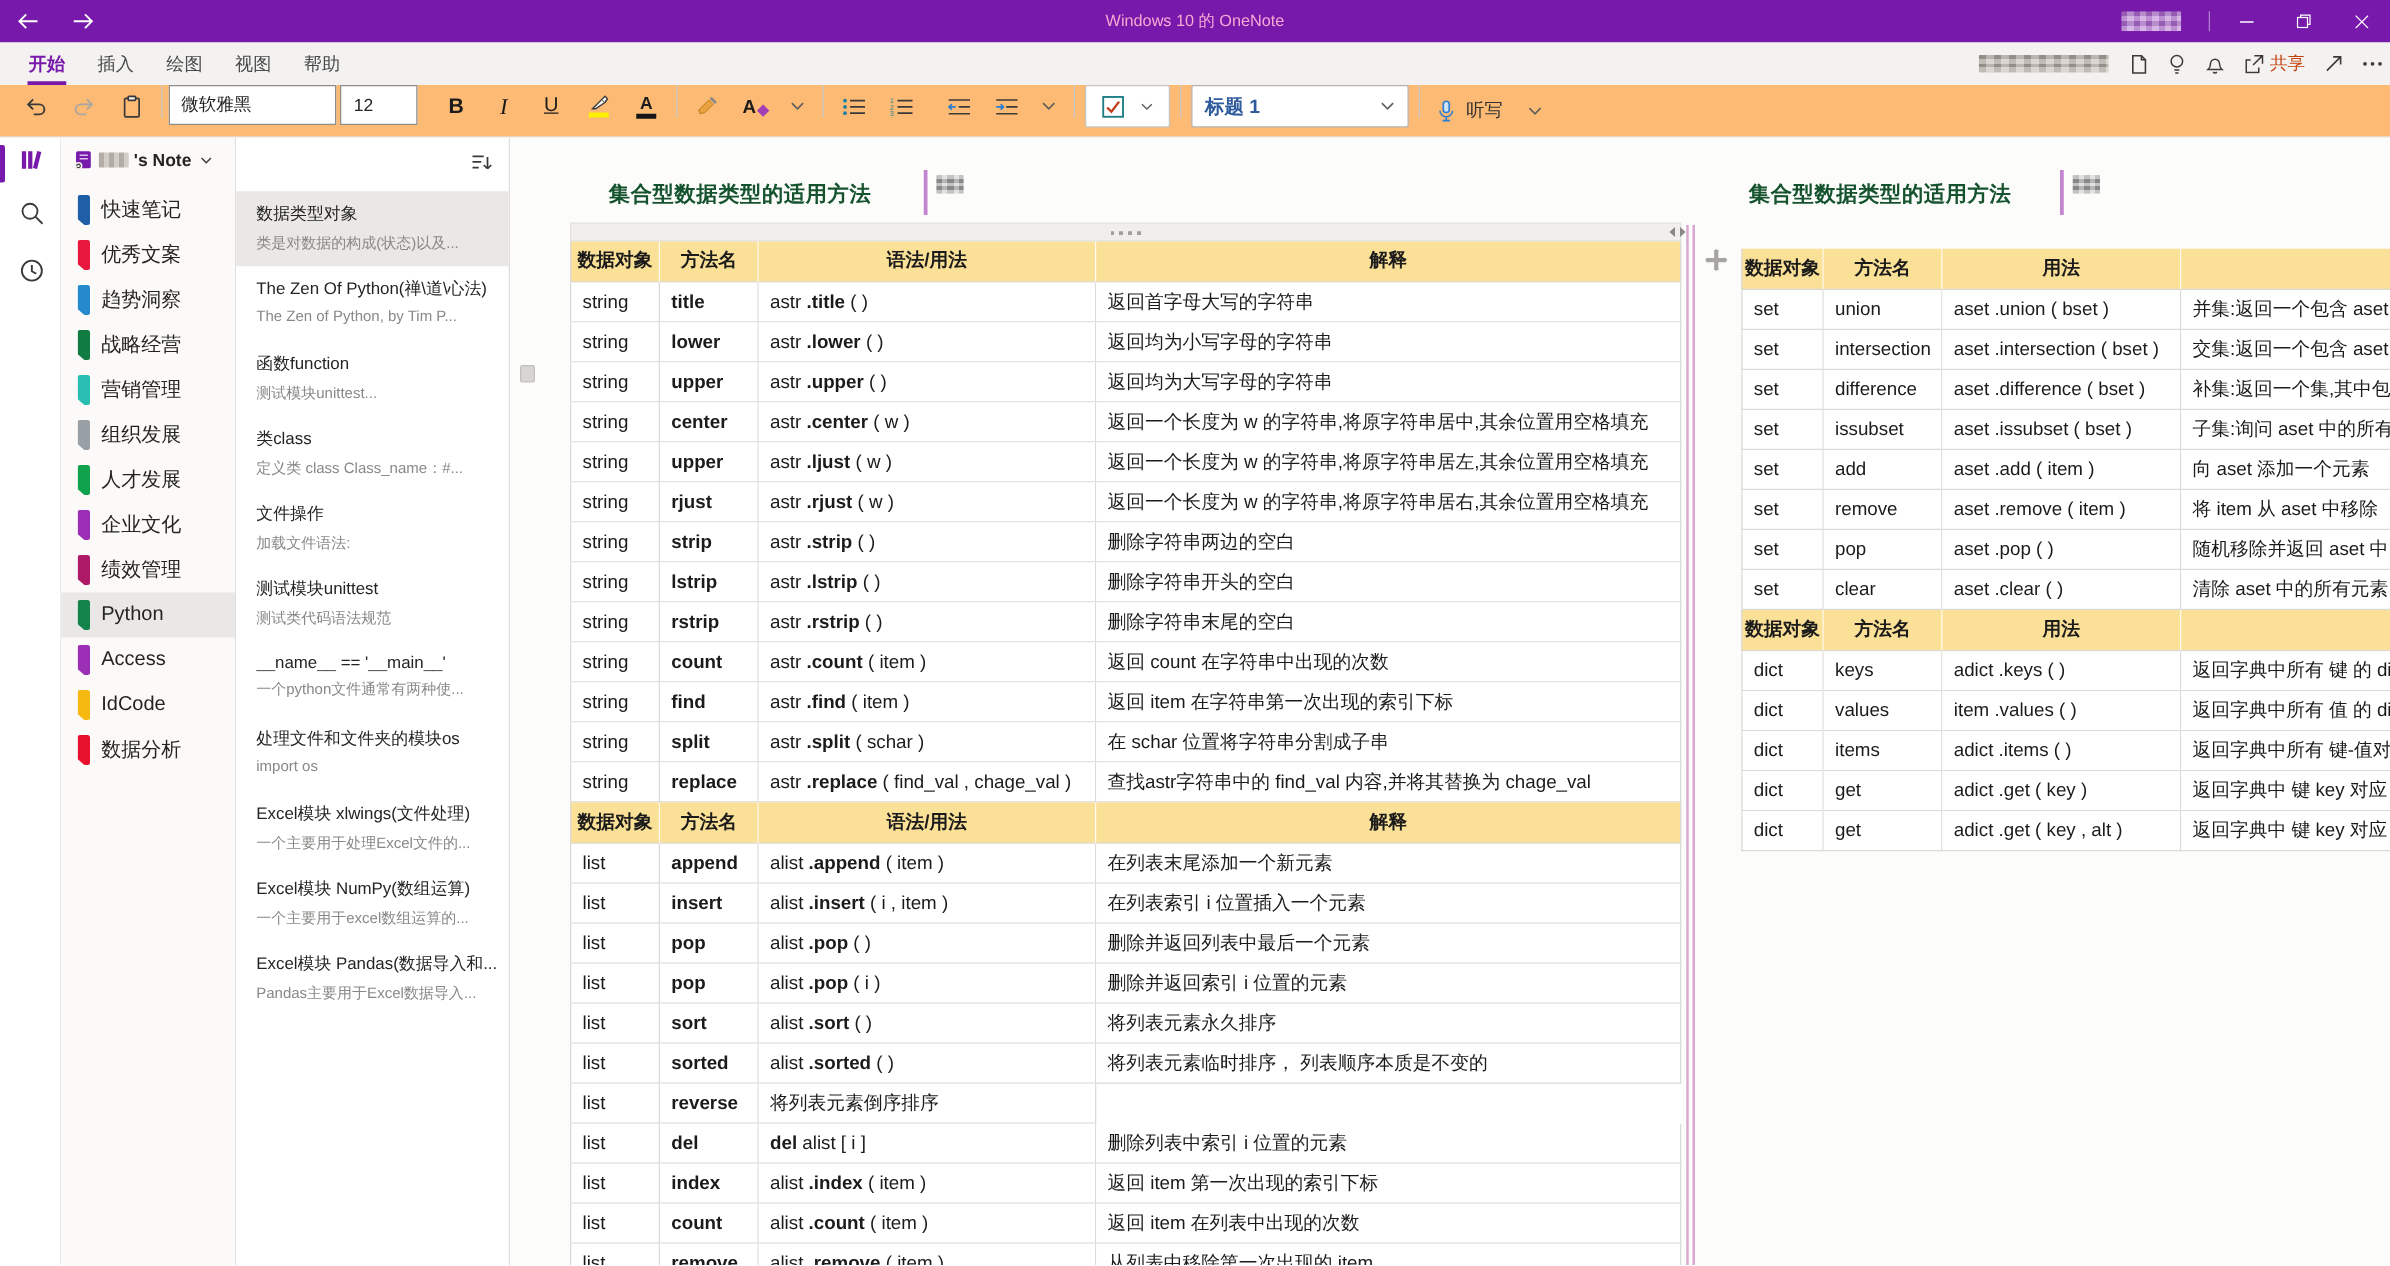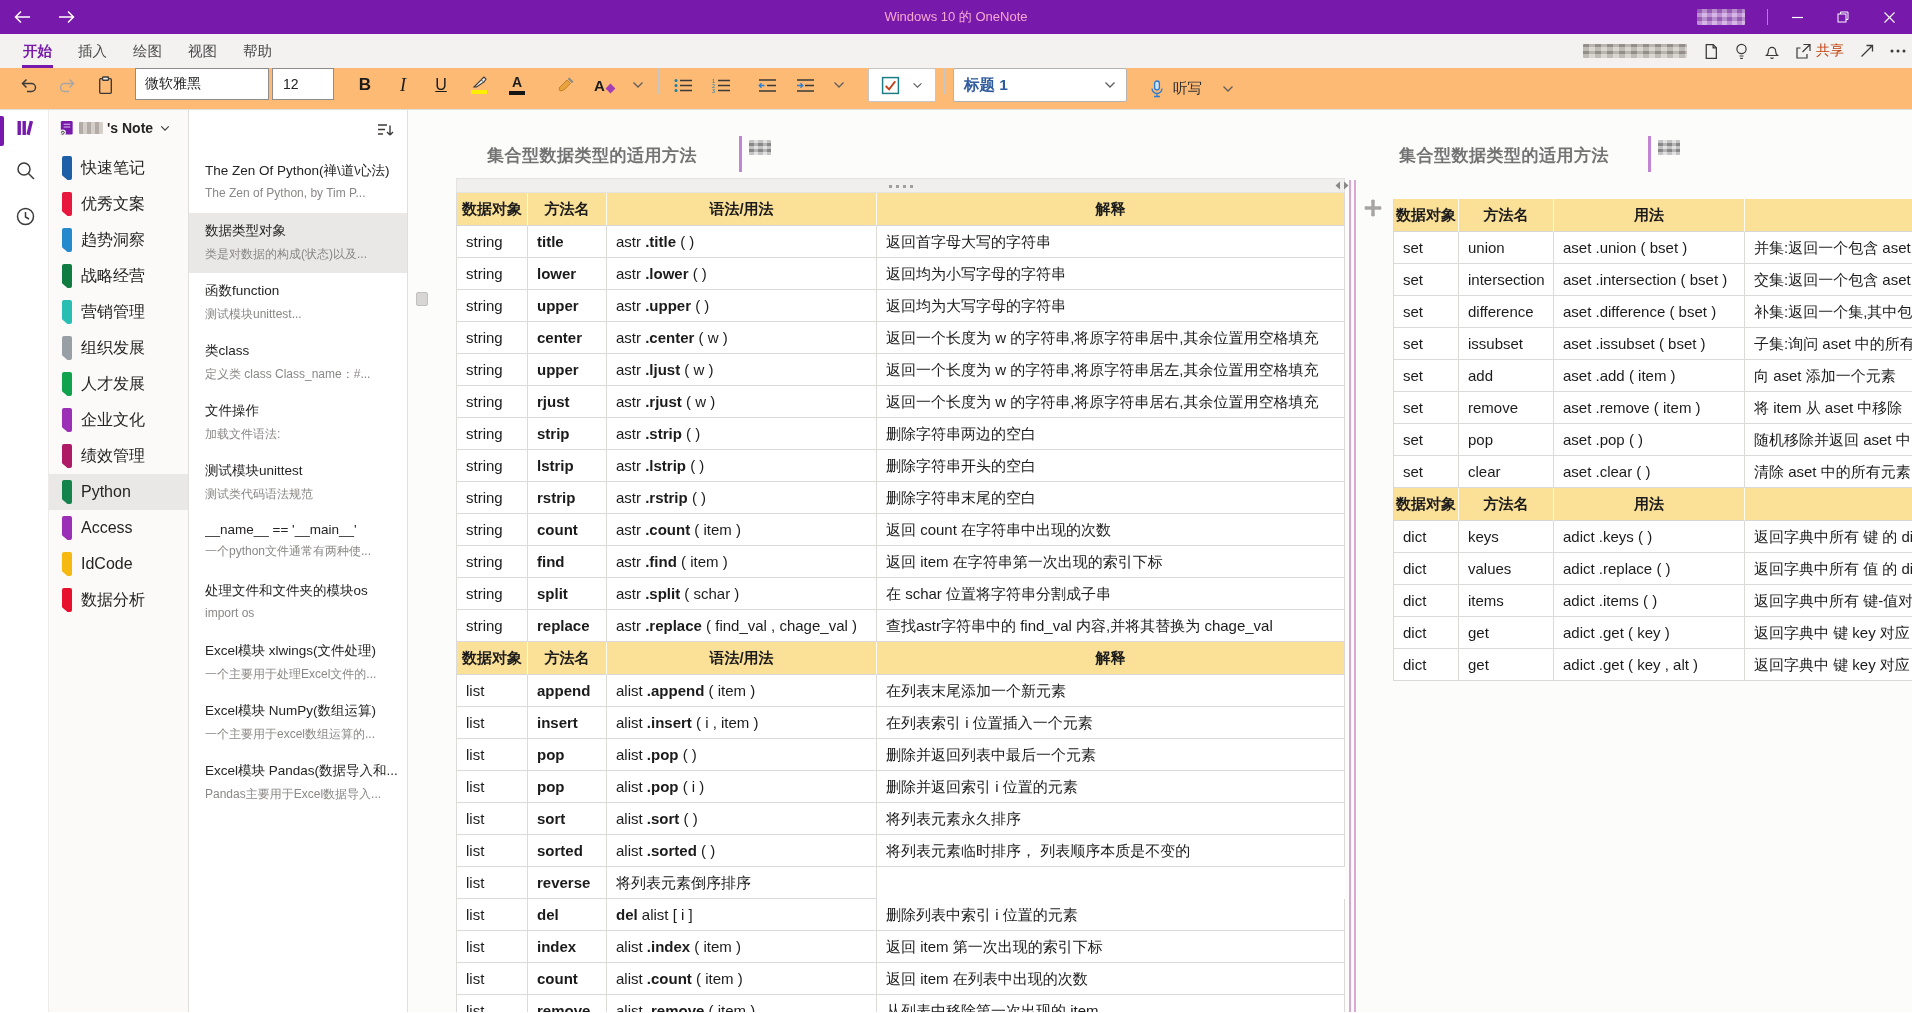--- a/index.html
+++ b/index.html
@@ -63,21 +63,21 @@
 
   .pages{width:219px;background:#fff;border-right:1px solid #E1DFDD;position:relative}
   .sort-icon{position:absolute;right:13px;top:12px}
   .page-list{position:absolute;top:43px;left:0;right:0}
   .page-item{height:60px;padding:9px 8px 0 16px}
   .page-item.selected{background:#E9E8E7}
   .pi-title{font-size:13.5px;color:#252423;white-space:nowrap;overflow:hidden}
   .pi-sub{font-size:12px;color:#8A8886;margin-top:6px;white-space:nowrap;overflow:hidden}
 
   .content{flex:1;position:relative;background:#FCFCFB;overflow:hidden}
-  .pg-title{position:absolute;top:34px;font-size:17px;font-weight:700;color:#737373;white-space:nowrap;letter-spacing:.5px}
+  .pg-title{position:absolute;top:34px;font-size:17px;font-weight:700;color:#14532d;white-space:nowrap;letter-spacing:.5px}
   .cursor{position:absolute;top:26px;width:3px;height:36px;background:#C285D2}
   .blur-icon{position:absolute;top:30px;width:22px;height:15px;border-radius:1px;
     background:repeating-linear-gradient(0deg,rgba(255,255,255,.4) 0 3px,rgba(0,0,0,.12) 3px 6px),repeating-linear-gradient(90deg,#9b9b9b 0 5px,#cfcfcf 5px 9px)}
 
   .pgtable{position:absolute;background:#fff}
   .tstrip{height:15px;background:#F0EFEE;border:1px solid #E5E3E1;position:relative}
   .tdots{position:absolute;left:50%;top:6px;transform:translateX(-50%);width:25px;height:3px;
     background:repeating-linear-gradient(90deg,#A19F9D 0 3px,transparent 3px 7px)}
   .trow{display:grid}
   .trow>div{border-right:1px solid #DCDAD8;border-bottom:1px solid #DCDAD8;height:32px;line-height:31px;padding-left:9px;font-size:15px;white-space:nowrap;overflow:hidden;background:#fff}
@@ -410,27 +410,27 @@
   </div>
 
   <div class="pages">
     <div class="sort-icon">
       <svg width="18" height="16" viewBox="0 0 18 16">
           <path d="M2 3h9M2 7.5h7M2 12h5" stroke="#3B3A39" stroke-width="1.4"></path>
           <path d="M14 3.5v9.5M14 13l-3-3M14 13l3-3" fill="none" stroke="#3B3A39" stroke-width="1.4"></path>
         </svg>
     </div>
     <div class="page-list">
-        <div class="page-item">
-          <div class="pi-title">The Zen Of Python(禅\道\心法)</div>
-          <div class="pi-sub">The Zen of Python, by Tim P...</div>
-        </div>
         <div class="page-item selected">
           <div class="pi-title">数据类型对象</div>
           <div class="pi-sub">类是对数据的构成(状态)以及...</div>
+        </div>
+        <div class="page-item">
+          <div class="pi-title">The Zen Of Python(禅\道\心法)</div>
+          <div class="pi-sub">The Zen of Python, by Tim P...</div>
         </div>
         <div class="page-item">
           <div class="pi-title">函数function</div>
           <div class="pi-sub">测试模块unittest...</div>
         </div>
         <div class="page-item">
           <div class="pi-title">类class</div>
           <div class="pi-sub">定义类  class Class_name：#...</div>
         </div>
         <div class="page-item">
@@ -715,21 +715,21 @@
         </div>
         <div class="trow" style="grid-template-columns: 66px 95px 191px 328px;">
           <div class="cell-o">dict</div>
           <div class="cell-m">keys</div>
           <div class="cell-s"><span>adict .keys ( )</span></div>
           <div class="cell-d">返回字典中所有 键 的 di</div>
         </div>
         <div class="trow" style="grid-template-columns: 66px 95px 191px 328px;">
           <div class="cell-o">dict</div>
           <div class="cell-m">values</div>
-          <div class="cell-s"><span>adict .replace ( )</span></div>
+          <div class="cell-s"><span>item .values ( )</span></div>
           <div class="cell-d">返回字典中所有 值 的 di</div>
         </div>
         <div class="trow" style="grid-template-columns: 66px 95px 191px 328px;">
           <div class="cell-o">dict</div>
           <div class="cell-m">items</div>
           <div class="cell-s"><span>adict .items ( )</span></div>
           <div class="cell-d">返回字典中所有 键-值对</div>
         </div>
         <div class="trow" style="grid-template-columns: 66px 95px 191px 328px;">
           <div class="cell-o">dict</div>

